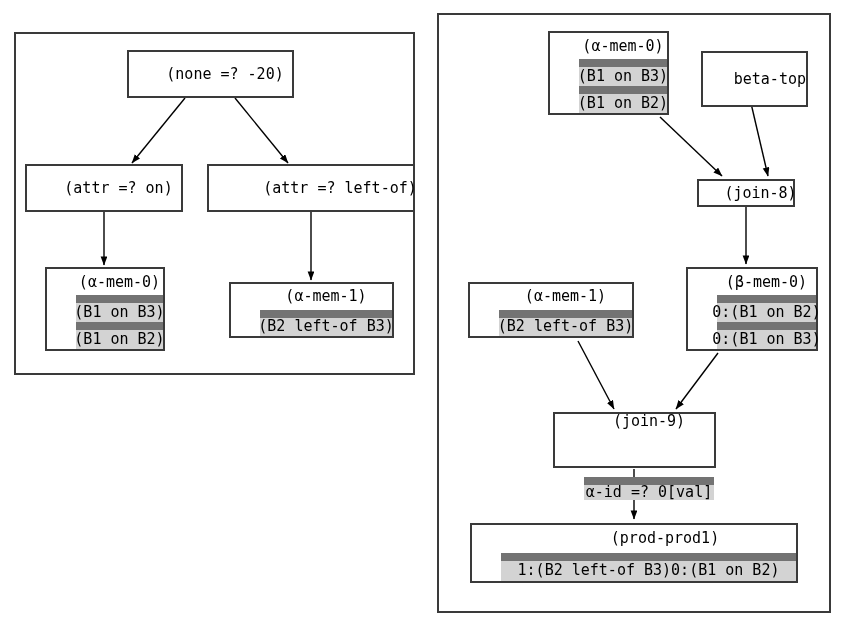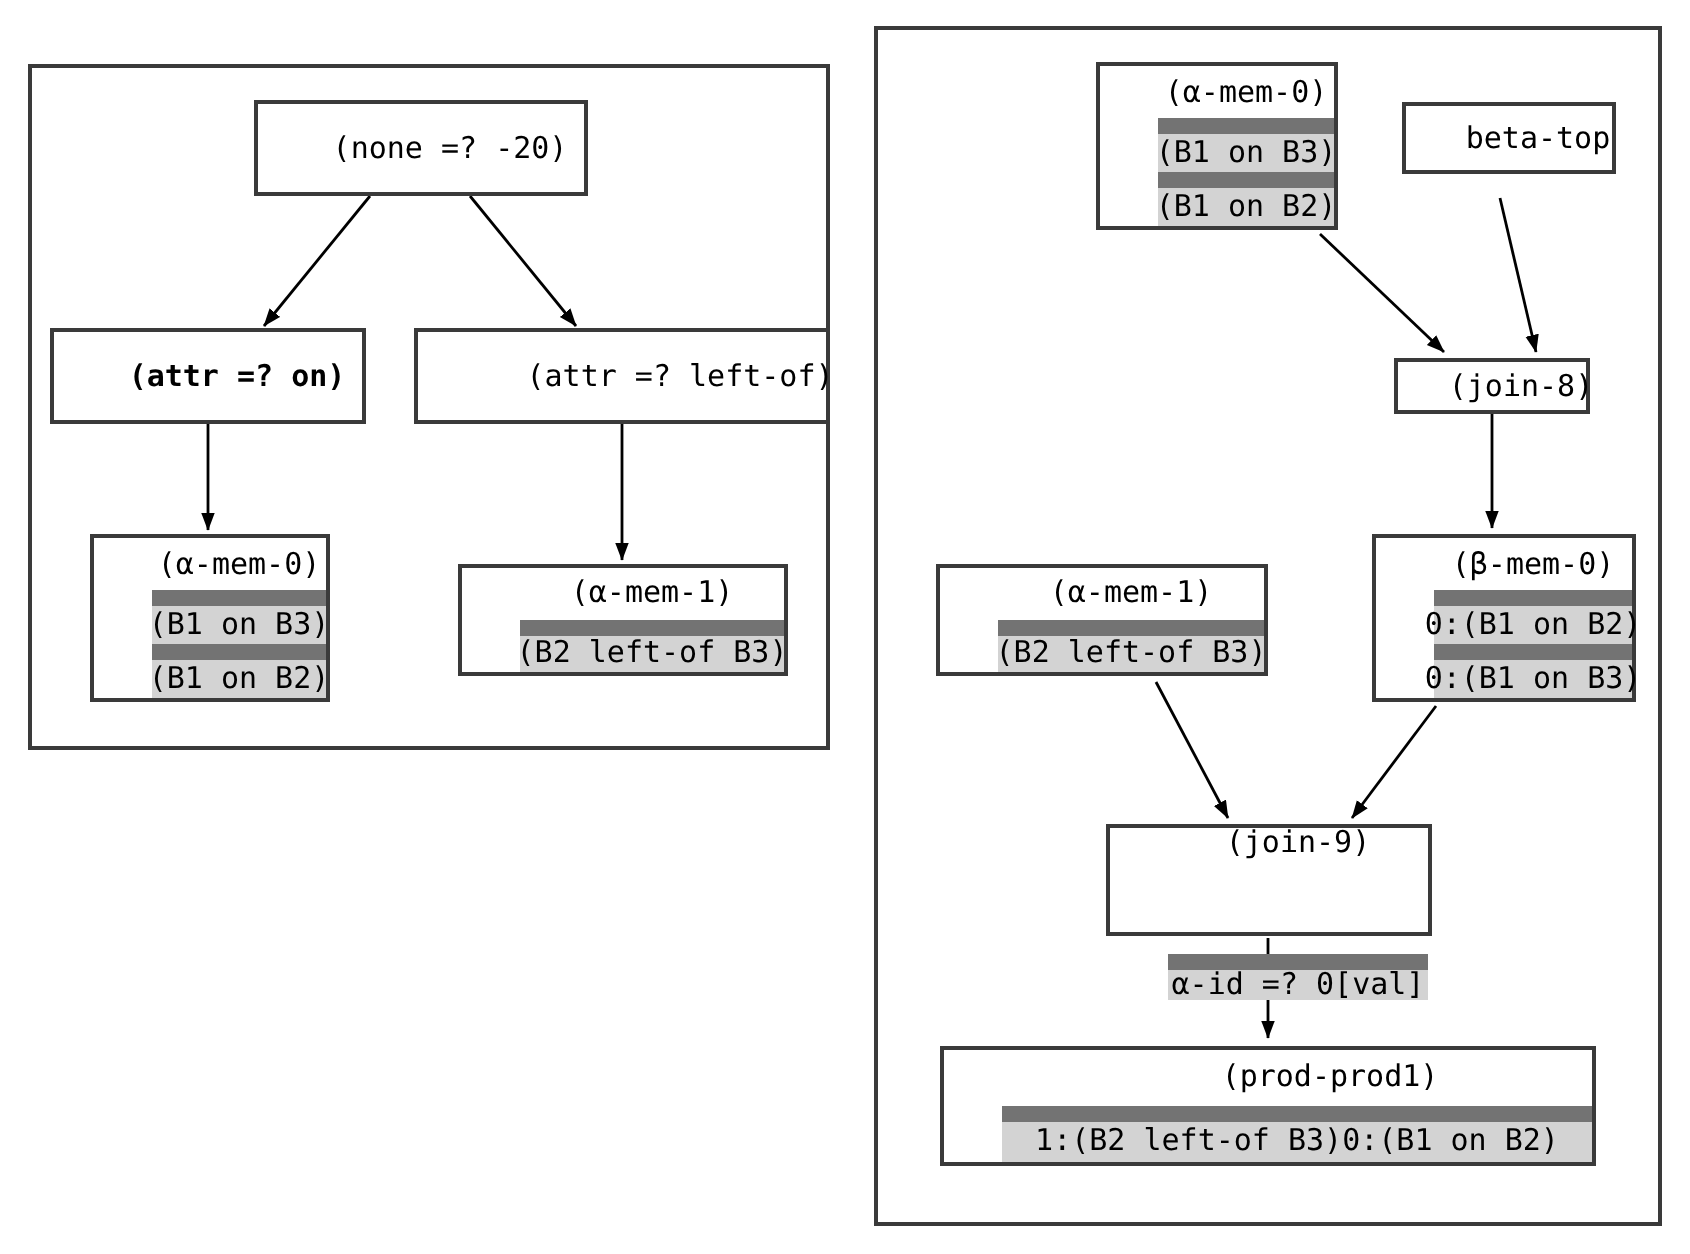--- a/index.html
+++ b/index.html
@@ -116,21 +116,21 @@
       <path d="M634,469 L634,519" stroke="#000000" stroke-width="1.4" fill="none" marker-end="url(#ah)"></path>
     </g>
   </svg>
 
   <div class="cluster" style="left:14px; top:32px; width:401px; height:343px;"></div>
 
   <div class="node plain" style="left:127px; top:50px; width:167px; height:48px;">
     <div class="row head" style="height:100%;">(none =? -20)</div>
   </div>
 
-  <div class="node plain" style="left:25px; top:164px; width:158px; height:48px;font-weight:bold;">
+  <div class="node plain" style="left:25px; top:164px; width:158px; height:48px;">
     <div class="row head" style="height:100%;">(attr =? on)</div>
   </div>
 
   <div class="node plain" style="left:207px; top:164px; width:208px; height:48px;">
     <div class="row head" style="height:100%;padding-left:29px;">(attr =? left-of)</div>
   </div>
 
   <div class="node" style="left:45px; top:267px; width:120px; height:84px;">
     <div class="row head" style="height:28px;">(α-mem-0)</div>
     <div class="row mem" style="height:28px;">(B1 on B3)</div>
@@ -143,21 +143,21 @@
   </div>
 
   <div class="cluster" style="left:437px; top:13px; width:394px; height:600px;"></div>
 
   <div class="node" style="left:548px; top:31px; width:121px; height:84px;">
     <div class="row head" style="height:28px;">(α-mem-0)</div>
     <div class="row mem" style="height:28px;">(B1 on B3)</div>
     <div class="row mem" style="height:28px;">(B1 on B2)</div>
   </div>
 
-  <div class="node plain" style="left:701px; top:51px; width:107px; height:36px;">
+  <div class="node plain" style="left:701px; top:51px; width:107px; height:56px;align-items:flex-end;">
     <div class="row head" style="height:100%;">beta-top</div>
   </div>
 
   <div class="node plain" style="left:697px; top:179px; width:98px; height:28px;">
     <div class="row head" style="height:100%;border-radius:11px;">(join-8)</div>
   </div>
 
   <div class="node" style="left:686px; top:267px; width:132px; height:84px;text-align:center;">
     <div class="row head" style="height:28px;">(β-mem-0)</div>
     <div class="row mem" style="height:28px;">0:(B1 on B2)</div>

